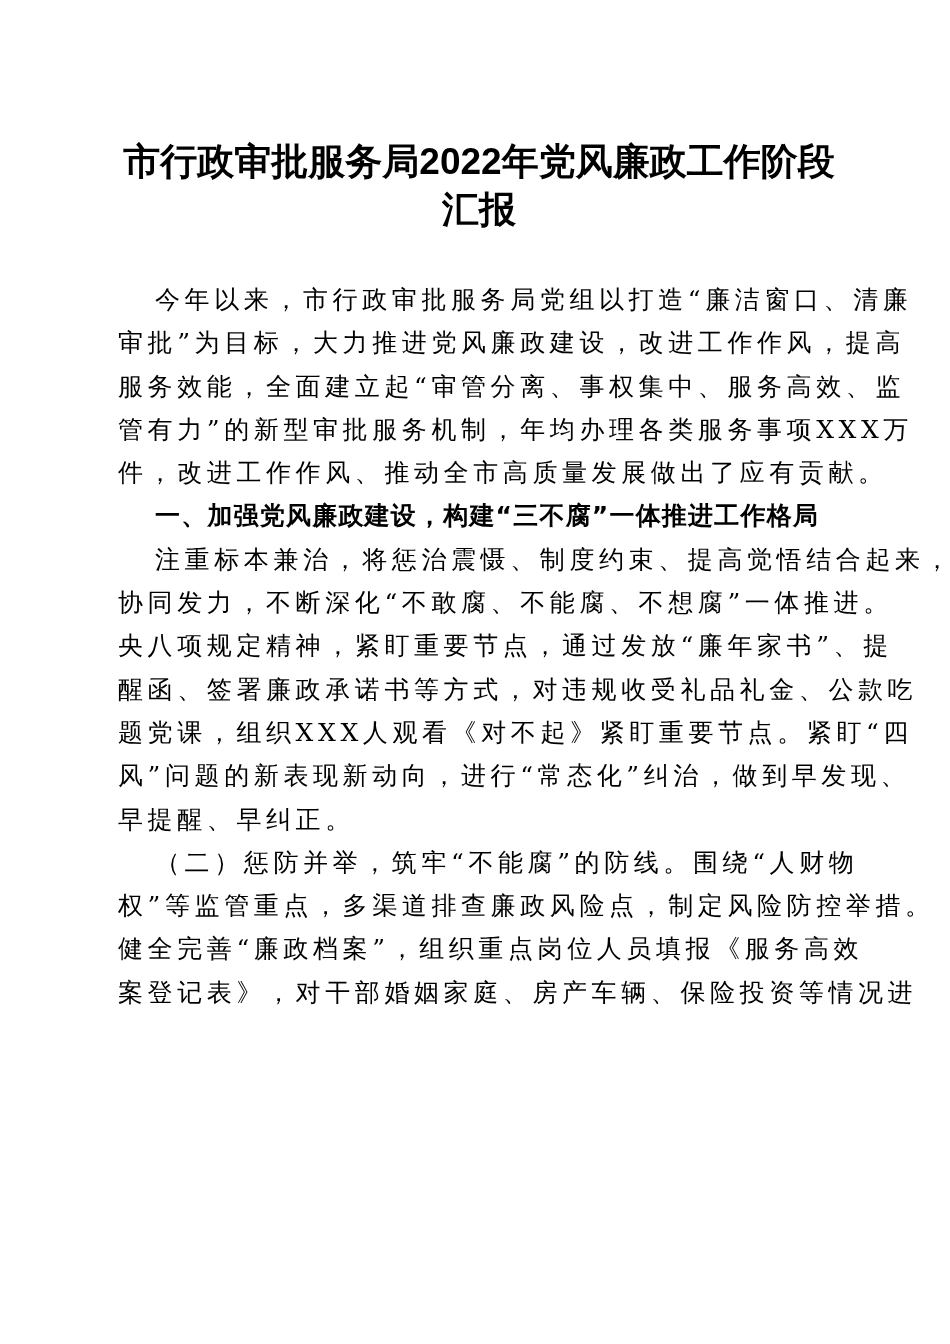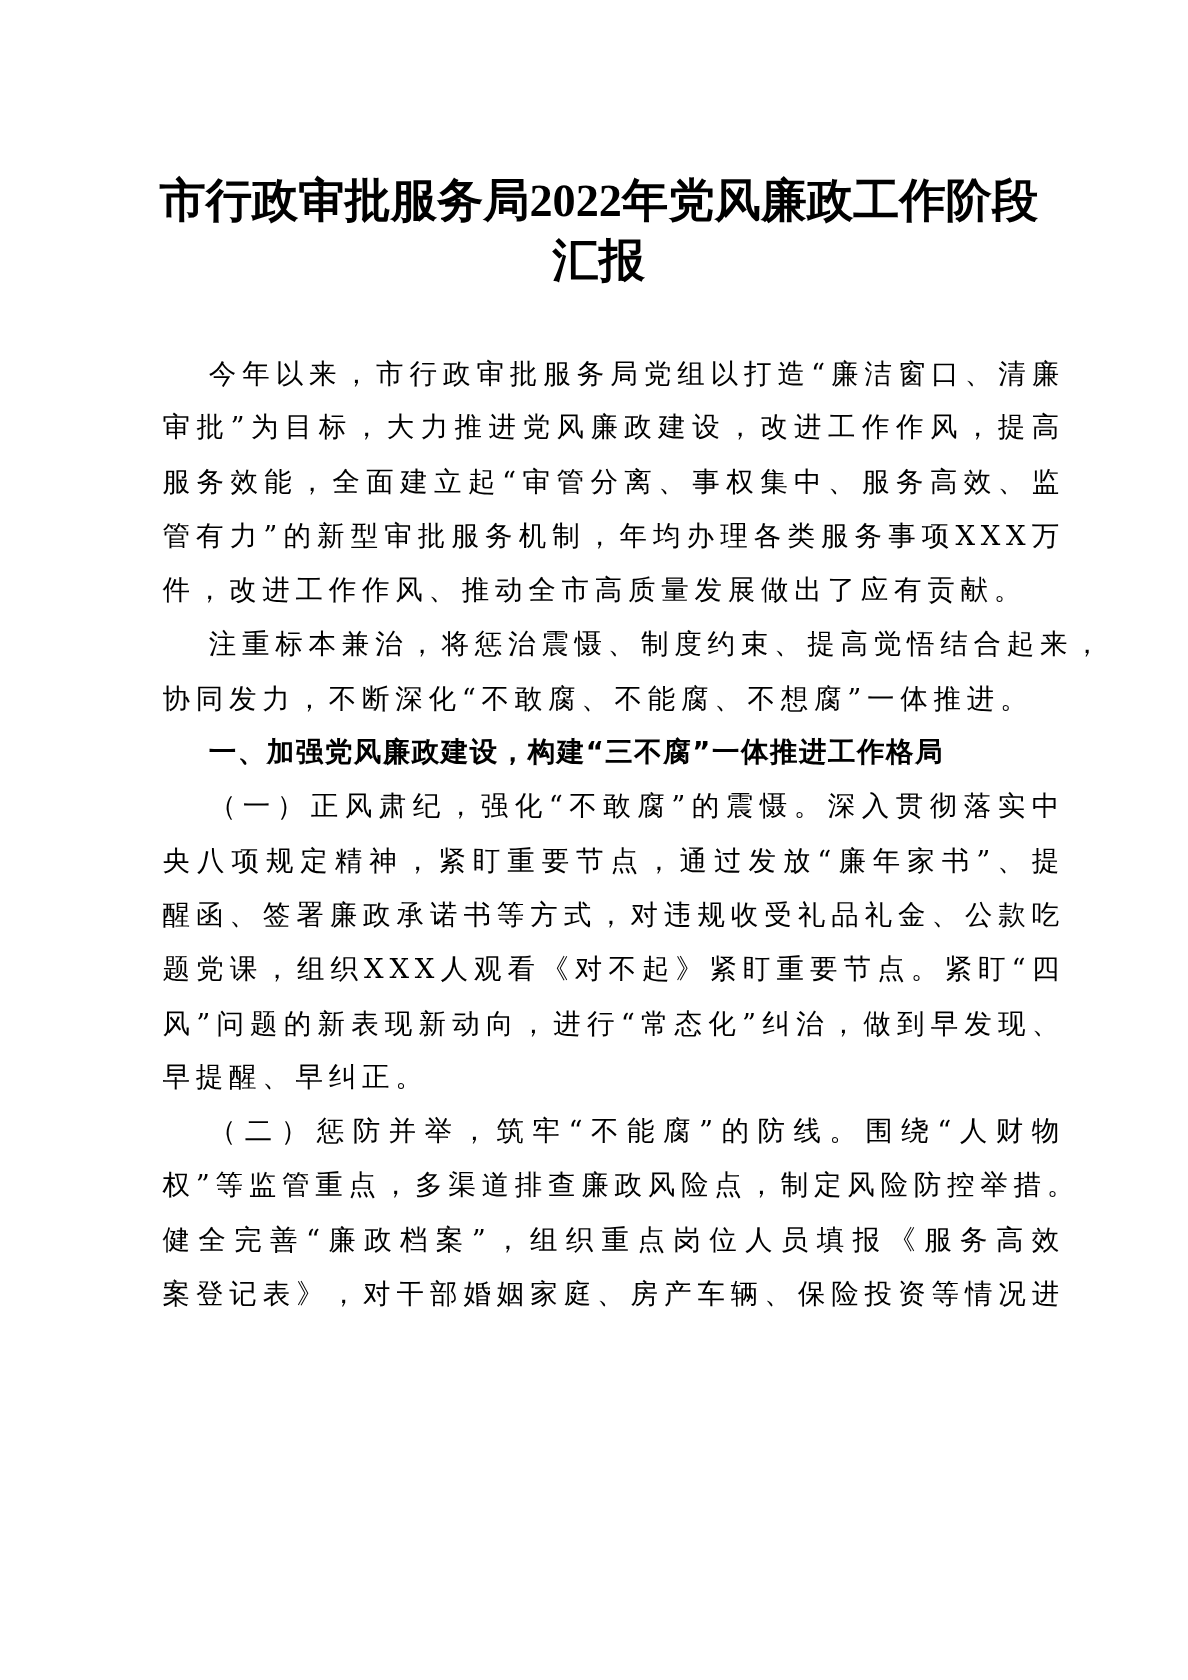--- a/index.html
+++ b/index.html
@@ -19,33 +19,33 @@
       left: 118px;
       top: 0;
       width: 722px;
     }
     .title {
       position: absolute;
       left: 0;
       top: 138px;
       width: 722px;
       text-align: center;
-      font-family: Liberation Serif, serif;
+      font-family: Liberation Sans, sans-serif;
       font-weight: bold;
       font-size: 37px;
       line-height: 48px;
       letter-spacing: 0px;
     }
     .body {
       position: absolute;
-      left: 12px;
+      left: 0;
       top: 278px;
       width: 722px;
       font-family: "DejaVu Serif", "Liberation Serif", serif;
-      font-size: 22px;
+      font-size: 25px;
       line-height: 43.3px;
       letter-spacing: 4.6px;
       text-align: justify;
       text-justify: inter-character;
     }
     .line {
       display: block;
       white-space: nowrap;
       text-align: justify;
       text-align-last: justify;
@@ -70,30 +70,29 @@
 
     <div class="para-block">
       <span class="line first">今年以来，市行政审批服务局党组以打造“廉洁窗口、清廉</span>
       <span class="line">审批”为目标，大力推进党风廉政建设，改进工作作风，提高</span>
       <span class="line">服务效能，全面建立起“审管分离、事权集中、服务高效、监</span>
       <span class="line">管有力”的新型审批服务机制，年均办理各类服务事项XXX万</span>
       <span class="line last">件，改进工作作风、推动全市高质量发展做出了应有贡献。</span>
     </div>
 
     <div class="para-block">
+      <span class="line first last" style="font-family: 'DejaVu Sans', 'Liberation Sans', sans-serif; font-weight: bold; letter-spacing: 1.2px;">一、加强党风廉政建设，构建“三不腐”一体推进工作格局</span>
+    </div>
+
+    <div class="para-block">
       <span class="line first">注重标本兼治，将惩治震慑、制度约束、提高觉悟结合起来，</span>
       <span class="line last">协同发力，不断深化“不敢腐、不能腐、不想腐”一体推进。</span>
     </div>
 
     <div class="para-block">
-      <span class="line first last" style="font-family: 'DejaVu Sans', 'Liberation Sans', sans-serif; font-weight: bold; letter-spacing: 1.2px;">一、加强党风廉政建设，构建“三不腐”一体推进工作格局</span>
-    </div>
-
-    <div class="para-block">
-      <span class="line first">（一）正风肃纪，强化“不敢腐”的震慑。深入贯彻落实中</span>
       <span class="line">央八项规定精神，紧盯重要节点，通过发放“廉年家书”、提</span>
       <span class="line">醒函、签署廉政承诺书等方式，对违规收受礼品礼金、公款吃</span>
       <span class="line">题党课，组织XXX人观看《对不起》紧盯重要节点。紧盯“四</span>
       <span class="line">风”问题的新表现新动向，进行“常态化”纠治，做到早发现、</span>
       <span class="line last">早提醒、早纠正。</span>
     </div>
 
     <div class="para-block">
       <span class="line first">（二）惩防并举，筑牢“不能腐”的防线。围绕“人财物</span>
       <span class="line">权”等监管重点，多渠道排查廉政风险点，制定风险防控举措。</span>

